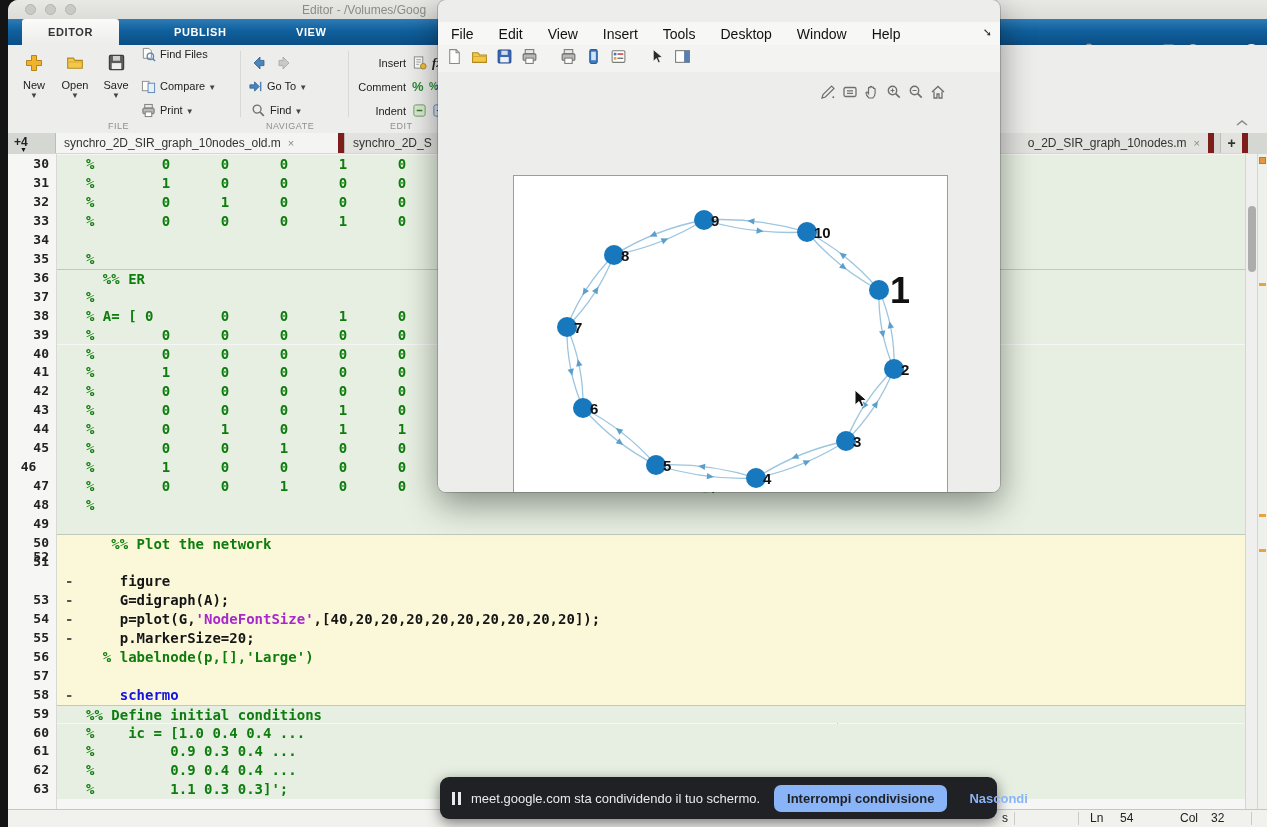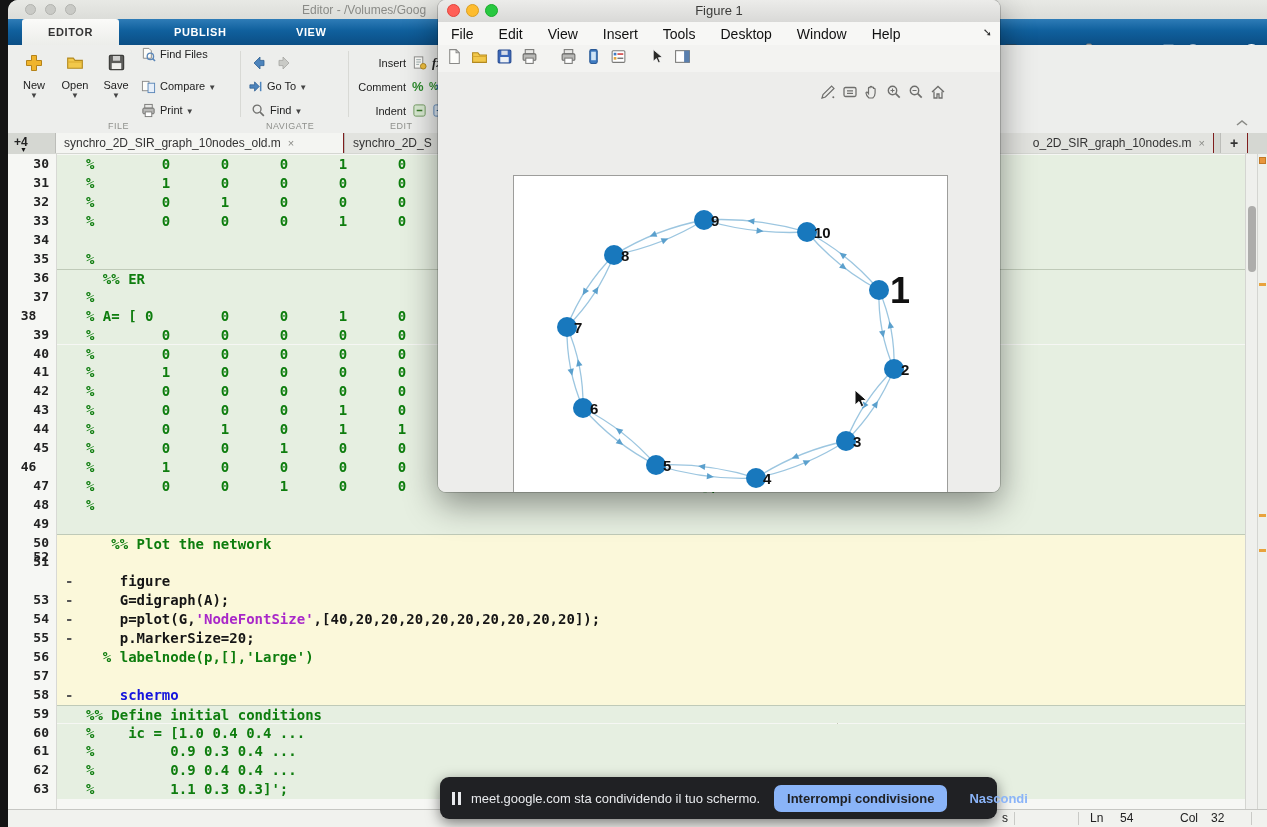--- a/index.html
+++ b/index.html
@@ -27,21 +27,21 @@
   .glyph-green{color:#2d8a2d;font-weight:700;}
   .collapse-btn{position:absolute;color:#9a9b97;font-size:10px;}
   
   .qa{position:absolute;top:20px;height:24px;display:flex;align-items:center;gap:9px;}
   .qa .qa-ic{width:17px;height:17px;display:inline-flex;align-items:center;justify-content:center;font-size:13px;}
   .dim{opacity:.42;}
   
   .ed-tabbar{position:absolute;left:0;top:133px;right:0;height:21px;background:#d5d7d2;border-bottom:1px solid #bcbdb9;}
   .ovf-badge{position:absolute;left:6px;top:2px;font-size:12px;font-weight:700;color:#222;}
   .ovf-caret{position:absolute;left:12px;top:13px;font-size:7px;color:#111;}
-  .ed-tab{position:absolute;top:0;height:20px;line-height:20px;background:#e2e3df;border-right:1px solid #7f1d1d;border-left:1px solid #bcbdb9;font-size:12px;color:#333;padding:0 8px;white-space:nowrap;overflow:hidden;box-sizing:border-box;}
+  .ed-tab{position:absolute;top:0;height:20px;line-height:20px;background:#e2e3df;border-right:6px solid #7f1d1d;border-left:1px solid #bcbdb9;font-size:12px;color:#333;padding:0 8px;white-space:nowrap;overflow:hidden;box-sizing:border-box;}
   .ed-tab.active{background:#f4f5f2;}
   .ed-tab .close-x{color:#8a8b87;margin-left:7px;font-size:11px;}
   .ed-tab.plus{text-align:center;font-size:14px;font-weight:700;padding:0;}
   
   .ed-body{position:absolute;left:0;top:154px;right:0;bottom:17px;background:#f6f7f4;}
   .gutter{position:absolute;left:0;top:0;bottom:0;width:48px;background:#f6f7f4;border-right:1px solid #d8d9d5;}
   .g-row{position:absolute;left:0;width:100%;font-family:"DejaVu Sans Mono",monospace;font-size:13px;font-weight:700;color:#222;text-align:right;box-sizing:border-box;padding-right:7px;}
   .codearea{position:absolute;left:49px;top:0;right:21px;bottom:0;overflow:hidden;}
   .c-row{position:absolute;left:0;right:0;font-family:"DejaVu Sans Mono",monospace;font-size:14px;font-weight:700;white-space:pre;box-sizing:border-box;padding-left:29px;}
   .bg-g{background:#e6efe1;}
@@ -339,21 +339,21 @@
     <div class="ed-body">
       <div class="gutter" id="gutter">
           <div class="g-row" style="top: 1px; height: 18.95px; line-height: 18.95px;">30</div>
           <div class="g-row" style="top: 19.95px; height: 18.95px; line-height: 18.95px;">31</div>
           <div class="g-row" style="top: 38.9px; height: 18.95px; line-height: 18.95px;">32</div>
           <div class="g-row" style="top: 57.85px; height: 18.95px; line-height: 18.95px;">33</div>
           <div class="g-row" style="top: 76.8px; height: 18.95px; line-height: 18.95px;">34</div>
           <div class="g-row" style="top: 95.75px; height: 18.95px; line-height: 18.95px;">35</div>
           <div class="g-row" style="top: 114.7px; height: 18.95px; line-height: 18.95px;">36</div>
           <div class="g-row" style="top: 133.65px; height: 18.95px; line-height: 18.95px;">37</div>
-          <div class="g-row" style="top: 152.6px; height: 18.95px; line-height: 18.95px; text-align: center;">38</div>
+          <div class="g-row" style="top: 152.6px; height: 18.95px; line-height: 18.95px;">38</div>
           <div class="g-row" style="top: 171.55px; height: 18.95px; line-height: 18.95px;">39</div>
           <div class="g-row" style="top: 190.5px; height: 18.95px; line-height: 18.95px;">40</div>
           <div class="g-row" style="top: 209.45px; height: 18.95px; line-height: 18.95px;">41</div>
           <div class="g-row" style="top: 228.4px; height: 18.95px; line-height: 18.95px; padding-left: 8px;">42</div>
           <div class="g-row" style="top: 247.35px; height: 18.95px; line-height: 18.95px;">43</div>
           <div class="g-row" style="top: 266.3px; height: 18.95px; line-height: 18.95px;">44</div>
           <div class="g-row" style="top: 285.25px; height: 18.95px; line-height: 18.95px;">45</div>
           <div class="g-row" style="top: 304.2px; height: 18.95px; line-height: 18.95px; text-align: center;">46</div>
           <div class="g-row" style="top: 323.15px; height: 18.95px; line-height: 18.95px;">47</div>
           <div class="g-row" style="top: 342.1px; height: 18.95px; line-height: 18.95px;">48</div>
@@ -427,26 +427,20 @@
       <span class="sb-sep" style="left:1070px"></span>
       <span class="sb-item" style="left:1082px">Ln</span>
       <span class="sb-item" style="left:1112px">54</span>
       <span class="sb-item" style="left:1172px">Col</span>
       <span class="sb-item" style="left:1203px">32</span>
       <span class="sb-sep" style="left:1243px"></span>
     </div>
   </div>
 
   <div class="figwin">
-    <div class="fig-titlebar">
-      <span class="fig-dot" style="left:9px;background:#ff5f57;border:1px solid #e0443c"></span>
-      <span class="fig-dot" style="left:28px;background:#febc2e;border:1px solid #d99e22"></span>
-      <span class="fig-dot" style="left:47px;background:#28c840;border:1px solid #1aab2c"></span>
-      <span class="fig-title">Figure 1</span>
-    </div>
     <div class="fig-menubar" id="fig-menu">
         <span>File</span>
         <span>Edit</span>
         <span>View</span>
         <span>Insert</span>
         <span>Tools</span>
         <span>Desktop</span>
         <span>Window</span>
         <span>Help</span>
       </div>

